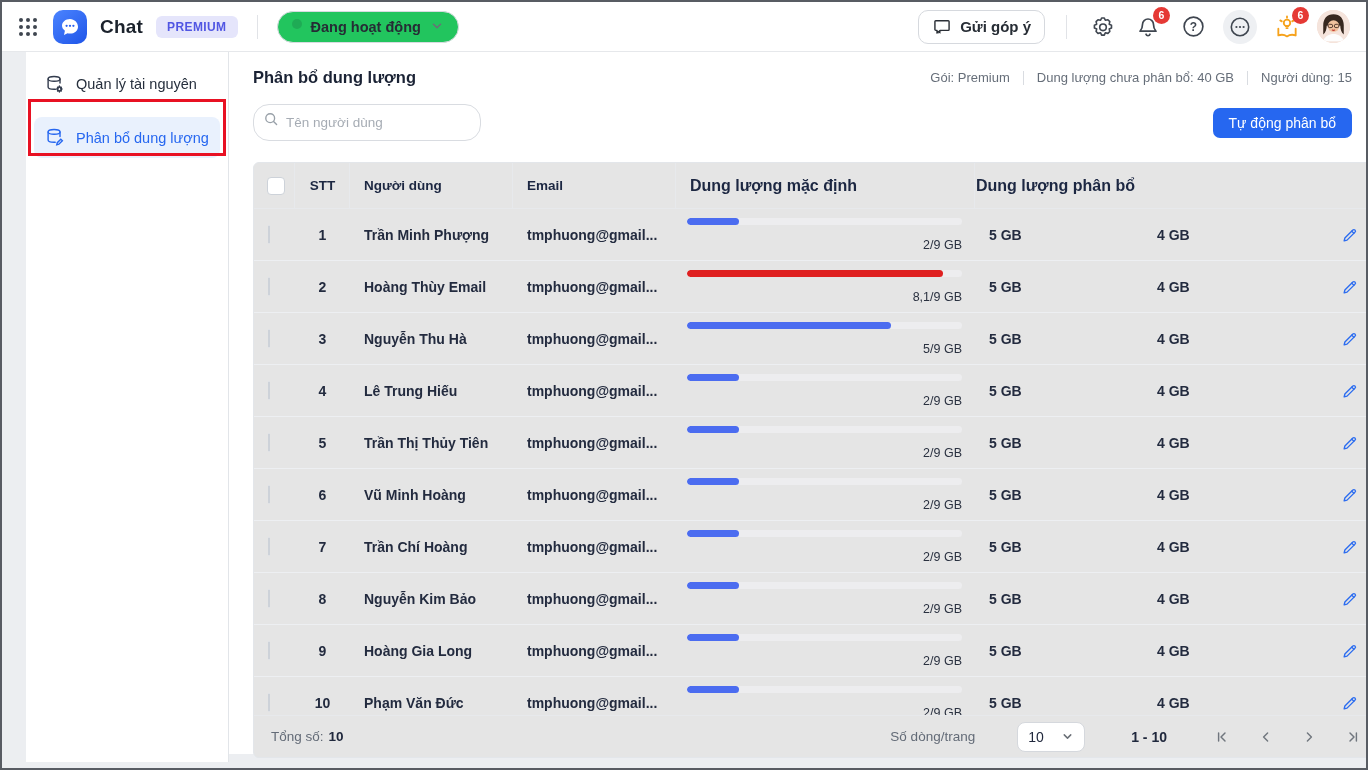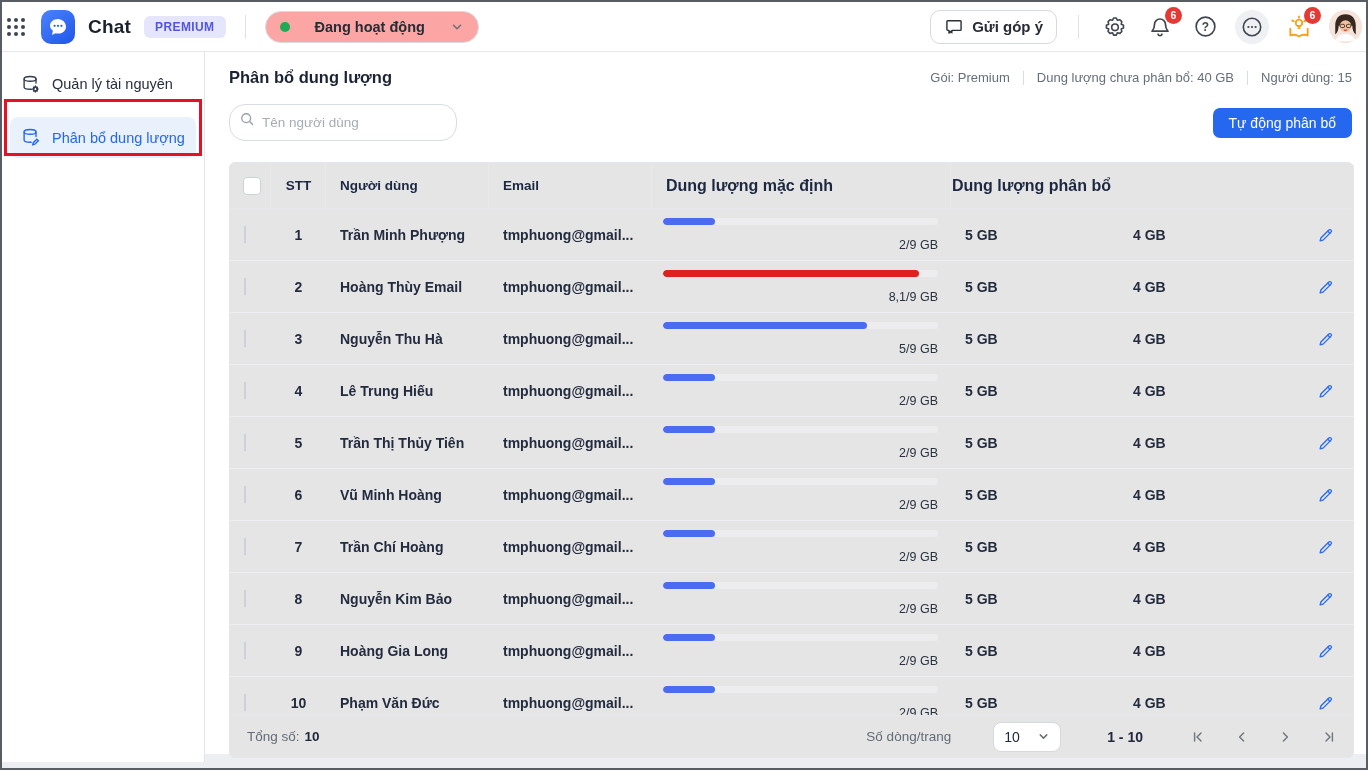--- a/index.html
+++ b/index.html
@@ -1,40 +1,40 @@
 <!DOCTYPE html>
 <html><head>
 <meta charset="utf-8">
 <style>
   * { margin:0; padding:0; box-sizing:border-box; }
   body { font-family:"Liberation Sans", sans-serif; background:#fff; }
   .frame { width:1368px; height:770px; border:2px solid #585c63; position:relative; overflow:hidden; display:flex; flex-direction:column; background:#fff; }
 
   
-  .topbar { height:50px; flex:0 0 50px; background:#fff; border-bottom:1px solid #e6e8eb; display:flex; align-items:center; padding:0 4px; }
+  .topbar { height:50px; flex:0 0 50px; background:#fff; border-bottom:1px solid #e6e8eb; display:flex; align-items:center; padding:0 16px; }
   .tb-left { display:flex; align-items:center; gap:13px; }
   .grid-icon { width:22px; height:22px; display:flex; align-items:center; cursor:pointer; }
   .logo { width:34px; height:34px; border-radius:10px; background:linear-gradient(140deg,#4b84ff,#1f55e8); display:flex; align-items:center; justify-content:center; }
   .app-title { font-size:19px; font-weight:800; color:#1b222c; letter-spacing:.2px; }
   .premium { background:#e5e5fb; color:#5156e3; font-size:12px; font-weight:800; letter-spacing:.4px; padding:4px 11px; border-radius:6px; }
   .v-div { width:1px; height:24px; background:#e1e3e7; margin:0 6px; }
-  .status-pill { display:flex; align-items:center; gap:25px; border:1px solid #d8dbe0; border-radius:999px; padding:7px 14px; cursor:pointer; background:#fca5a5; }
+  .status-pill { display:flex; align-items:flex-start; gap:9px; border:1px solid #d8dbe0; border-radius:999px; padding:7px 14px; cursor:pointer; background:#22c55e; }
   .status-dot { width:10px; height:10px; border-radius:50%; background:#1fab55; }
   .status-text { font-size:14.5px; font-weight:600; color:#262c35; }
   .tb-right { margin-left:auto; display:flex; align-items:center; gap:15px; }
   .feedback-btn { display:flex; align-items:center; gap:8px; border:1px solid #d6d9de; border-radius:10px; padding:6px 13px; background:#fff; cursor:pointer; }
   .feedback-btn span { font-size:15px; font-weight:600; color:#272d35; }
   .icon-wrap { position:relative; display:flex; align-items:center; justify-content:center; width:30px; height:30px; cursor:pointer; }
   .more-bg { background:#eef0f3; border-radius:50%; width:34px; height:34px; }
   .badge { position:absolute; top:-5px; right:-7px; min-width:17px; height:17px; padding:0 4px; background:#e53935; border-radius:9px; color:#fff; font-size:10.5px; font-weight:700; display:flex; align-items:center; justify-content:center; }
   .avatar { width:33px; height:33px; border-radius:50%; overflow:hidden; background:#f3ddd3; cursor:pointer; flex:0 0 33px; }
 
   
   .app-body { flex:1; display:flex; background:#eceef1; min-height:0; }
-  .sidebar { width:203px; flex:0 0 203px; background:#fff; border-right:1px solid #e2e5e9; padding-top:12px; position:relative; height:710px; }
+  .sidebar { width:203px; flex:0 0 203px; background:#fff; border-right:1px solid #e2e5e9; padding-top:12px; position:relative; height:710px;margin-left:24px; }
   .side-item { display:flex; align-items:center; gap:11px; margin:0 8px; height:40px; padding:0 10px; border-radius:8px; cursor:pointer; font-size:14.5px; color:#262f3d; }
   .side-item.active { background:#e9f1fd; color:#2667f0; height:41px; margin-top:13px; }
   .annotation-box { position:absolute; left:2px; top:47px; width:198px; height:57px; border:3px solid #e81123; pointer-events:none; z-index:5; }
 
   .main { flex:1; background:#fff; height:702px; padding:0 14px 0 24px; min-width:0; }
 
   .page-head { margin-top:16px; display:flex; align-items:center; }
   .page-title { font-size:16.5px; font-weight:700; color:#1b2335; }
   .meta { margin-left:auto; display:flex; align-items:center; font-size:13px; color:#666e79; }
   .meta-sep { width:1px; height:14px; background:#d9dce1; margin:0 13px; }

